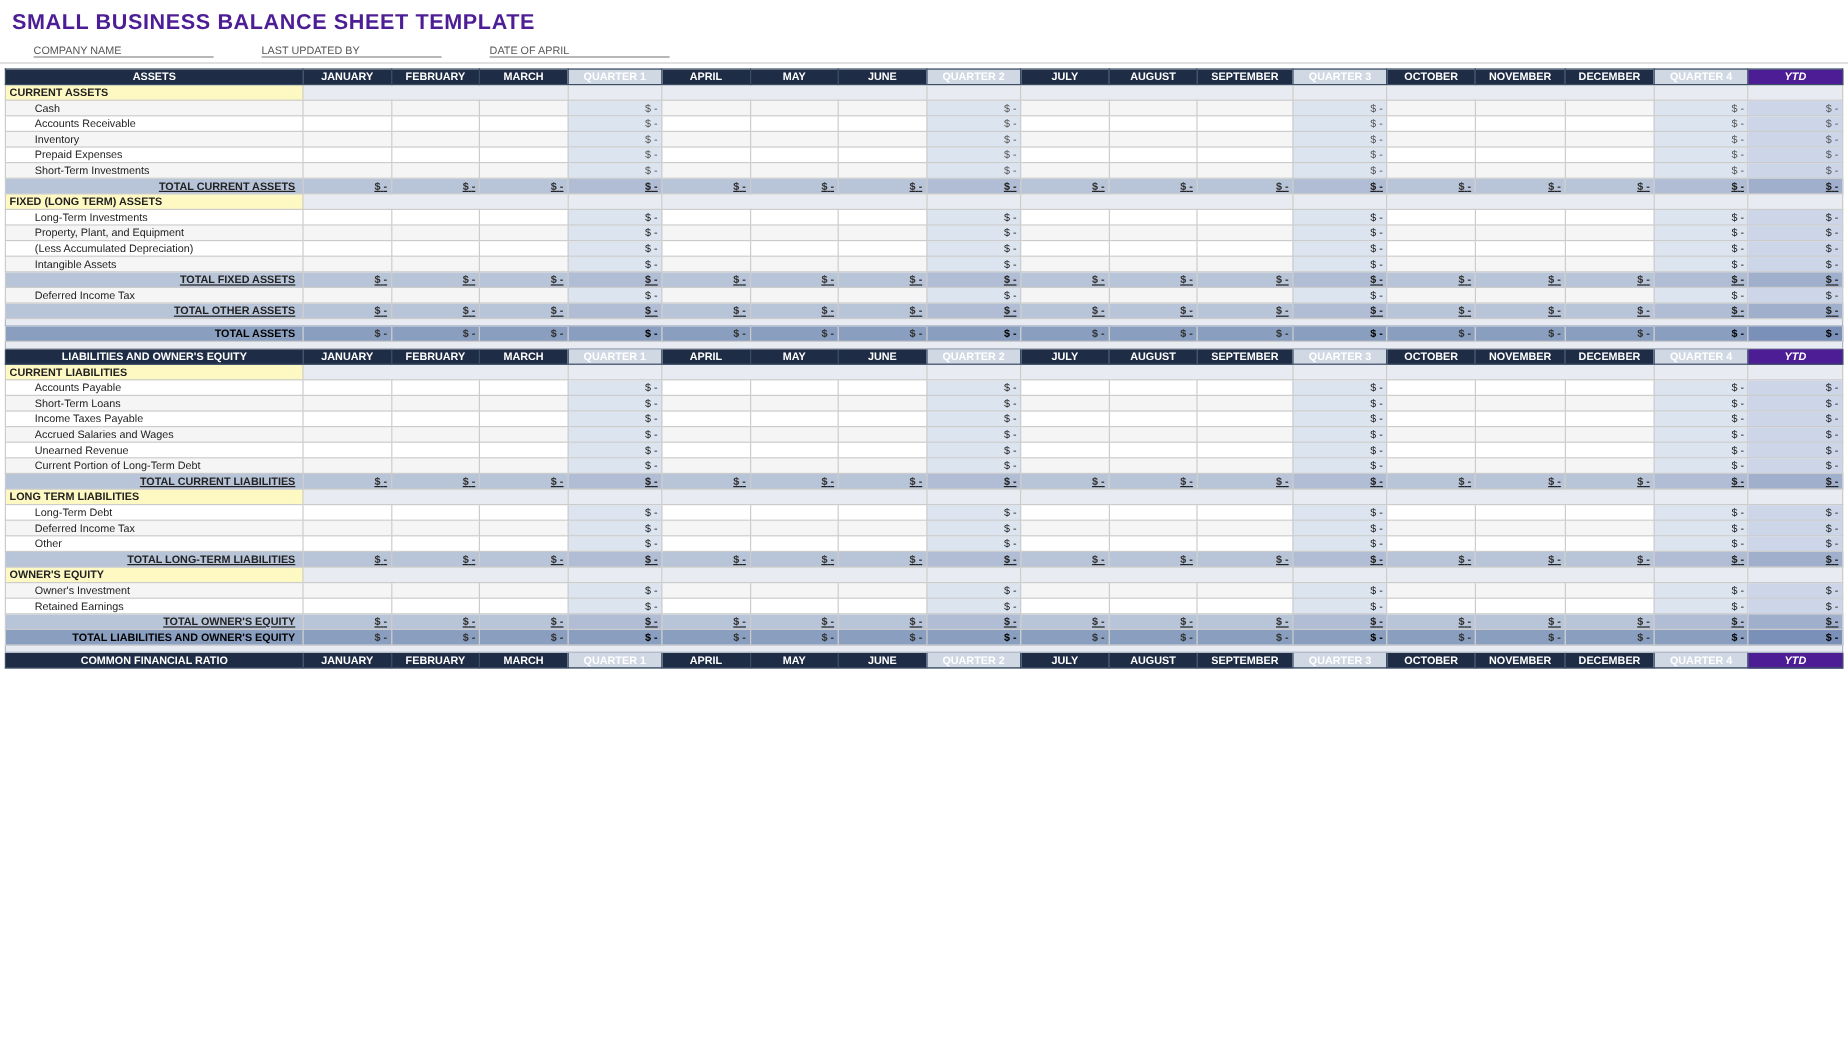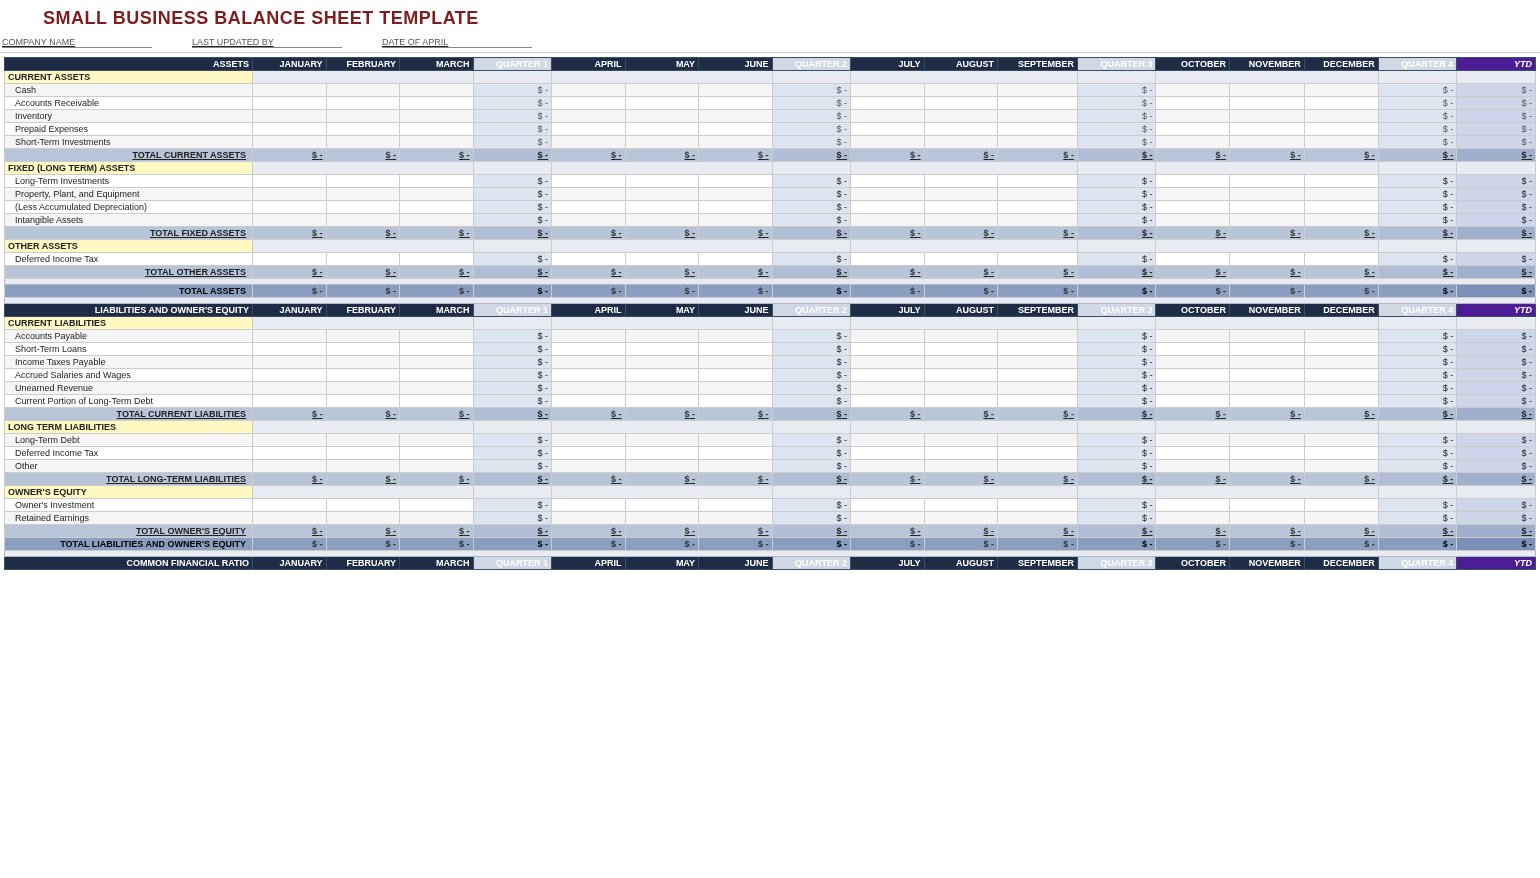--- a/index.html
+++ b/index.html
@@ -1,32 +1,30 @@
 <!DOCTYPE html>
 <html><head>
   <meta charset="utf-8">
   <style>
     * { box-sizing: border-box; margin: 0; padding: 0; }
     body { font-family: Arial, sans-serif; font-size: 10px; background: #fff; color: #222; }
     
     .page-title {
       font-size: 18px;
       font-weight: bold;
-      color: #7f1d1d;
+      color: #4c1d95;
       padding: 8px 10px 4px 10px;
       letter-spacing: 0.5px;
-      margin-left: 33px;
     }
     
     .meta-bar {
       display: flex;
-      padding: 4px 2px;
+      padding: 4px 28px;
       border-bottom: 1px solid #ccc;
       gap: 40px;
-      text-decoration: underline;
     }
     .meta-bar label {
       font-size: 9px;
       color: #555;
       border-bottom: 1px solid #888;
       min-width: 150px;
     }
     
     .sheet-container {
       overflow-x: auto;
@@ -74,21 +72,20 @@
     .hdr-main {
       background: #1e2d45;
       color: #fff;
       font-weight: bold;
       font-size: 9px;
       text-align: center;
     }
     
     .hdr-main td {
       border-color: #3a4d66;
-      text-align: right;
     }
     
     
     .sub-section-hdr {
       background: #fef9c3;
       font-weight: bold;
       font-size: 9px;
     }
     
     
@@ -106,21 +103,21 @@
     
     .grand-total {
       background: #8a9fc0;
       font-weight: bold;
       font-size: 9px;
       color: #000;
     }
     
     
     .data-row td:first-child {
-      padding-left: 10px;
+      padding-left: 24px;
     }
     
     .data-row:nth-child(even) {
       background: #f5f5f5;
     }
     
     .data-row:nth-child(odd) {
       background: #fff;
     }
     
@@ -470,32 +467,20 @@
       <td class="dollar-cell"><span>$</span>&nbsp;<span>-</span></td>
       <td class="dollar-cell"><span>$</span>&nbsp;<span>-</span></td>
       <td class="total-quarter-cell"><span>$</span>&nbsp;<span>-</span></td>
       <td class="dollar-cell"><span>$</span>&nbsp;<span>-</span></td>
       <td class="dollar-cell"><span>$</span>&nbsp;<span>-</span></td>
       <td class="dollar-cell"><span>$</span>&nbsp;<span>-</span></td>
       <td class="total-quarter-cell"><span>$</span>&nbsp;<span>-</span></td>
       <td class="total-ytd-cell"><span>$</span>&nbsp;<span>-</span></td>
     </tr>
 
-    <tr class="sub-section-hdr">
-      <td>OTHER ASSETS</td>
-      <td colspan="3" class="empty-cell"></td>
-      <td class="empty-cell"></td>
-      <td colspan="3" class="empty-cell"></td>
-      <td class="empty-cell"></td>
-      <td colspan="3" class="empty-cell"></td>
-      <td class="empty-cell"></td>
-      <td colspan="3" class="empty-cell"></td>
-      <td class="empty-cell"></td>
-      <td class="empty-cell"></td>
-    </tr>
 
     <tr class="data-row">
       <td>Deferred Income Tax</td>
       <td></td>
       <td></td>
       <td></td>
       <td class="quarter-cell"><span>$</span>&nbsp;<span>-</span></td>
       <td></td>
       <td></td>
       <td></td>

